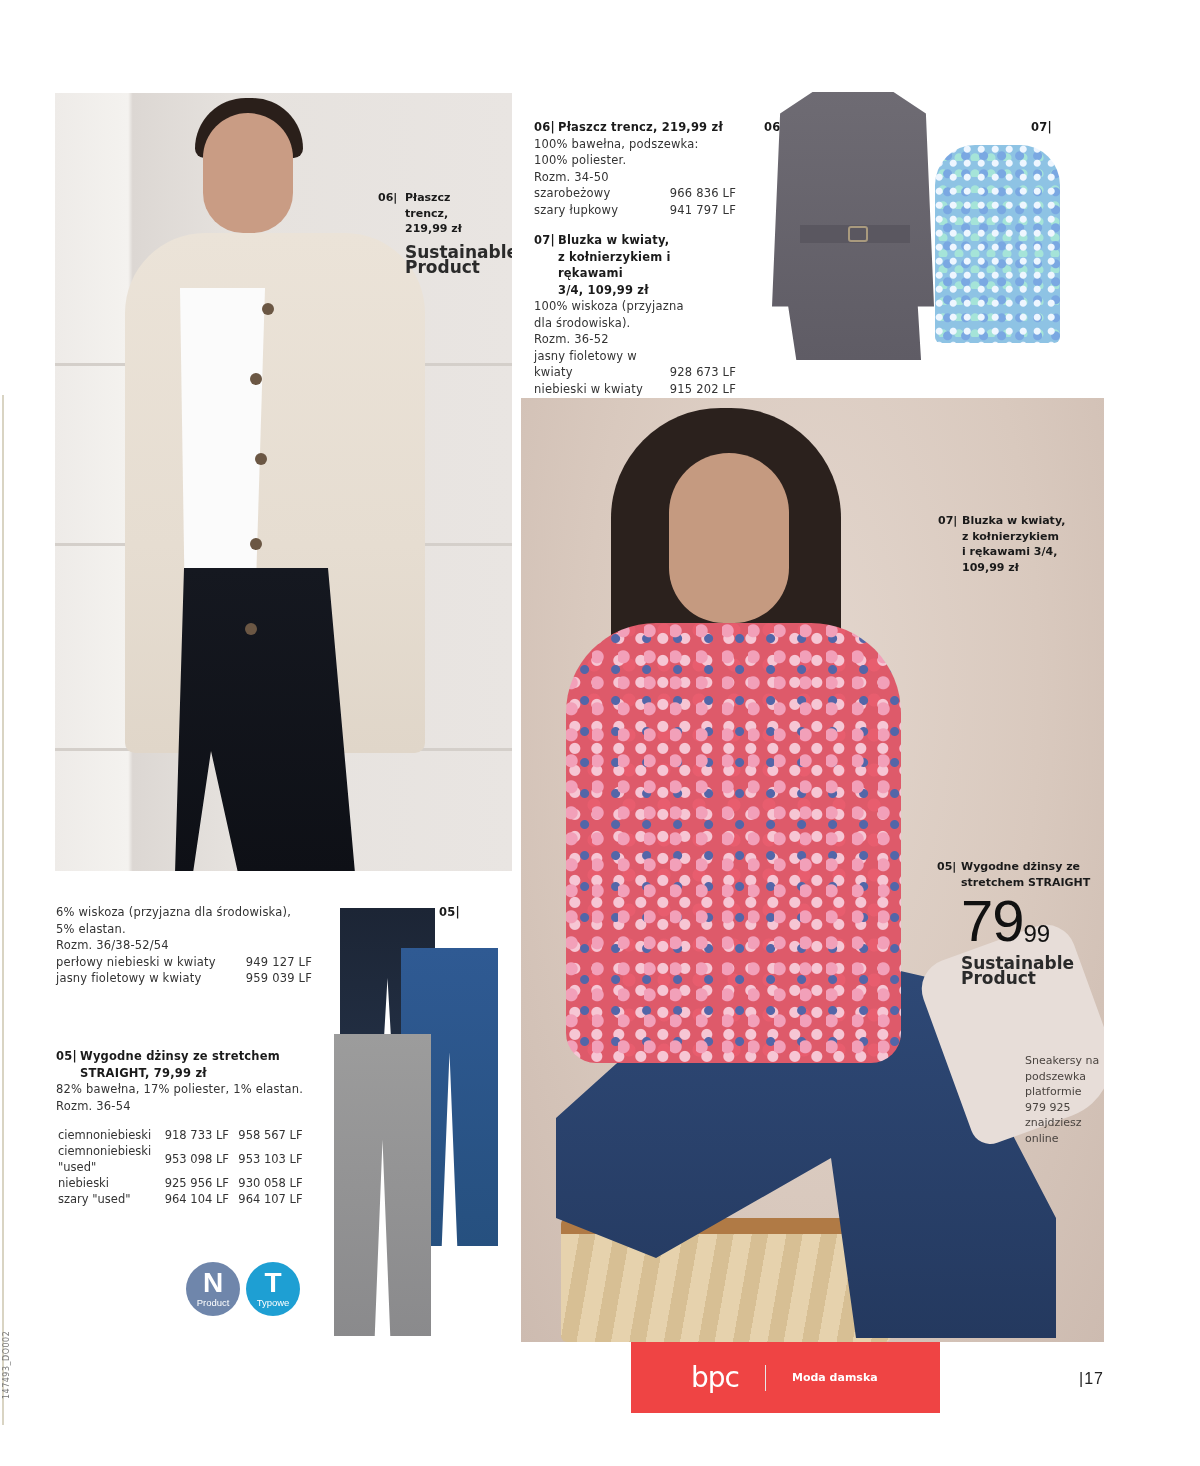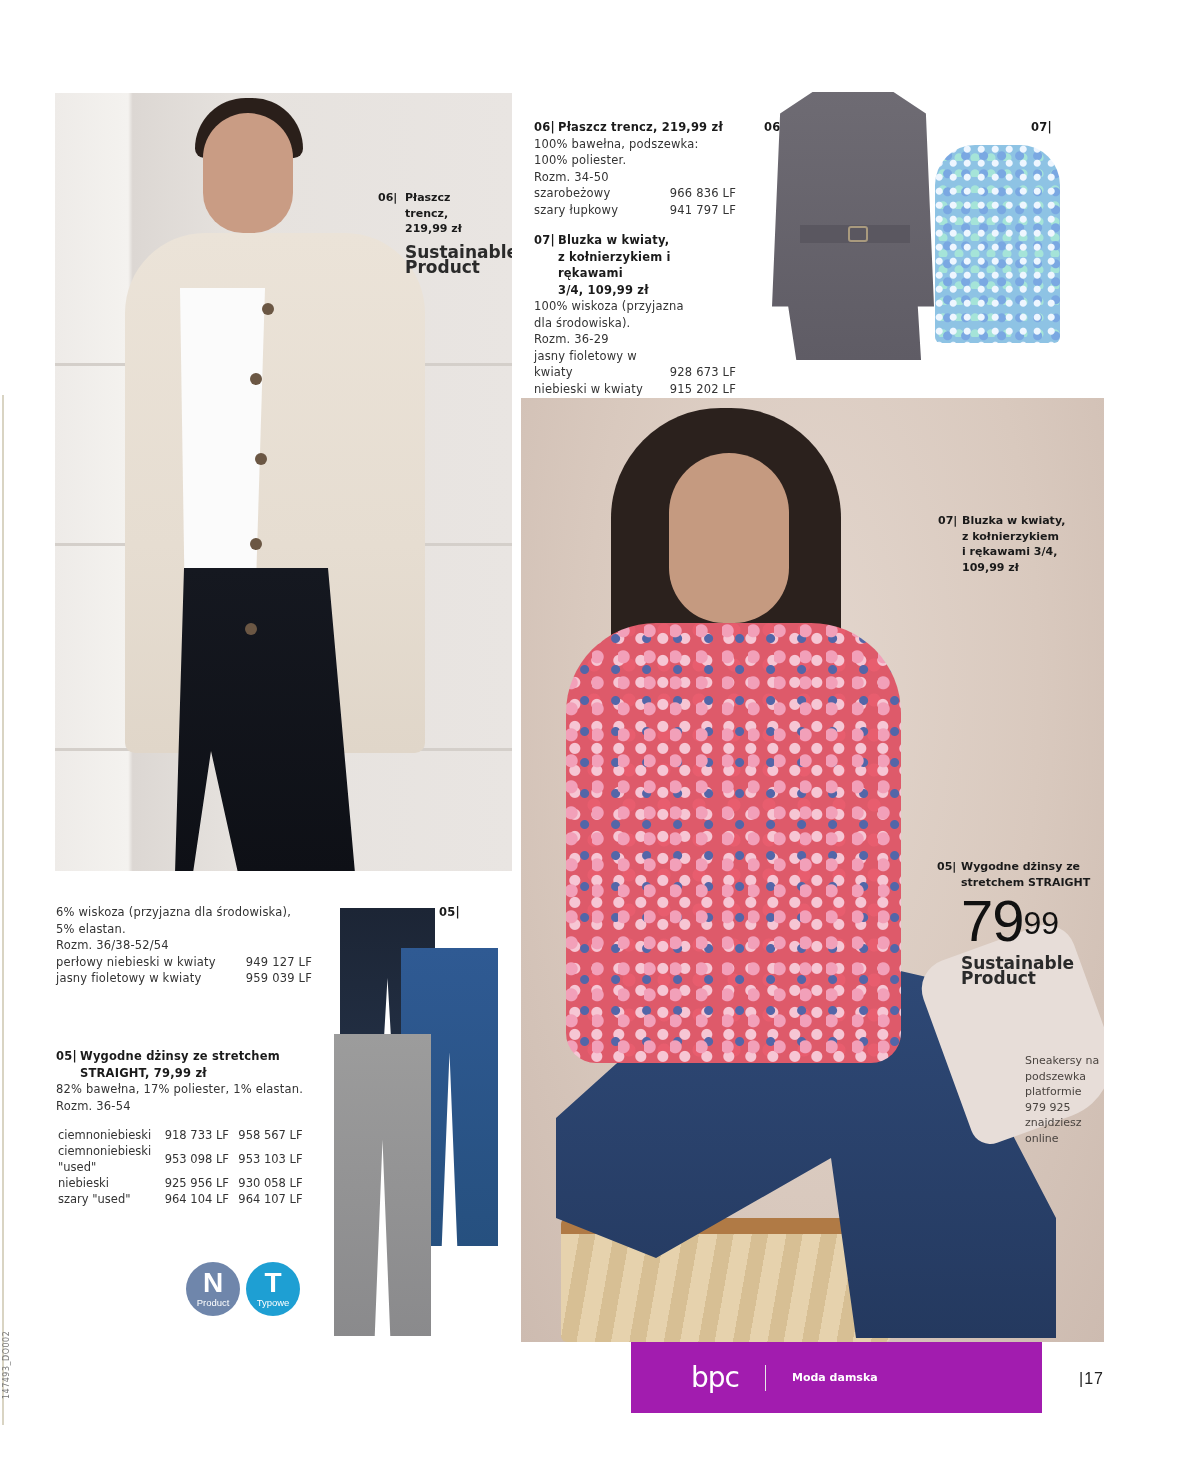--- a/index.html
+++ b/index.html
@@ -74,33 +74,33 @@
   .txt b, .bold { font-weight: bold; color: #1a1a1a; }
   .hang { display: flex; }
   .hang .n { width: 24px; flex: 0 0 24px; font-weight: bold; color: #1a1a1a; }
   .hang .t { font-weight: bold; color: #1a1a1a; }
   .row { display: flex; justify-content: space-between; }
 
   .label-on-photo { font-size: 11px; line-height: 15.5px; color: #1a1a1a; font-weight: bold; }
   .sustain { font-size: 17px; line-height: 15px; color: #2a2a2a; font-weight: bold; margin-top: 8px; }
 
   .bigprice { font-family: "Liberation Sans", sans-serif; font-size: 58px; line-height: 58px; color: #111; font-weight: normal; letter-spacing: -1px; }
-  .bigprice sup { font-size: 32px; vertical-align: top; position: relative; top: 2px; letter-spacing: 0; }
+  .bigprice sup { font-size: 24px; vertical-align: top; position: relative; top: 13px; letter-spacing: 0; }
 
   table.len { border-collapse: collapse; font-size: 11.5px; color: #333; }
   table.len td { padding: 0 0 0 0; vertical-align: middle; line-height: 16px; }
   table.len th { text-align: left; font-weight: bold; color: #1a1a1a; line-height: 16px; vertical-align: top; }
   .dot { display: inline-block; width: 9px; height: 9px; border-radius: 50%; margin-right: 6px; vertical-align: -1px; }
 
   .badge { position: absolute; width: 54px; height: 54px; border-radius: 50%; color: #fff; text-align: center; }
   .badge .L { font-family: "Liberation Sans", sans-serif; font-size: 28px; font-weight: bold; line-height: 30px; margin-top: 6px; display: block; }
   .badge .s { font-family: "Liberation Sans", sans-serif; font-size: 9.5px; line-height: 10px; display: block; }
 
   
-  .footer { left: 631px; top: 1342px; width: 411px; height: 71px; background: #a21caf; display: flex; align-items: center; }
+  .footer { left: 631px; top: 1342px; width: 309px; height: 71px; background: #ef4444; display: flex; align-items: center; }
   .footer .logo { font-family: "DejaVu Sans", sans-serif; font-size: 28px; color: #fff; margin-left: 60px; letter-spacing: -1px; font-weight: normal; }
   .footer .sep { width: 1px; height: 26px; background: #e8e8e8; margin: 0 26px 0 26px; }
   .footer .section { font-size: 11px; font-weight: bold; color: #fff; }
   .pagenum { left: 1079px; top: 1370px; font-family: "Liberation Sans", sans-serif; font-size: 16px; color: #222; letter-spacing: 1px; }
 </style>
 </head>
 <body>
 
 <div class="abs edge-line"></div>
 <div class="abs page-code">147493_DO002</div>
@@ -158,21 +158,21 @@
   <div class="hang">
     <span class="n">07|</span>
     <div>
       <div class="t">Bluzka w kwiaty,</div>
       <div class="t">z kołnierzykiem i rękawami</div>
       <div class="t">3/4, 109,99 zł</div>
     </div>
   </div>
   <div>100% wiskoza (przyjazna</div>
   <div>dla środowiska).</div>
-  <div>Rozm. 36-29</div>
+  <div>Rozm. 36-52</div>
   <div class="row">
     <span>jasny fioletowy w</span>
     <span></span>
   </div>
   <div class="row">
     <span>kwiaty</span>
     <span>928 673 LF</span>
   </div>
   <div class="row">
     <span>niebieski w kwiaty</span>

